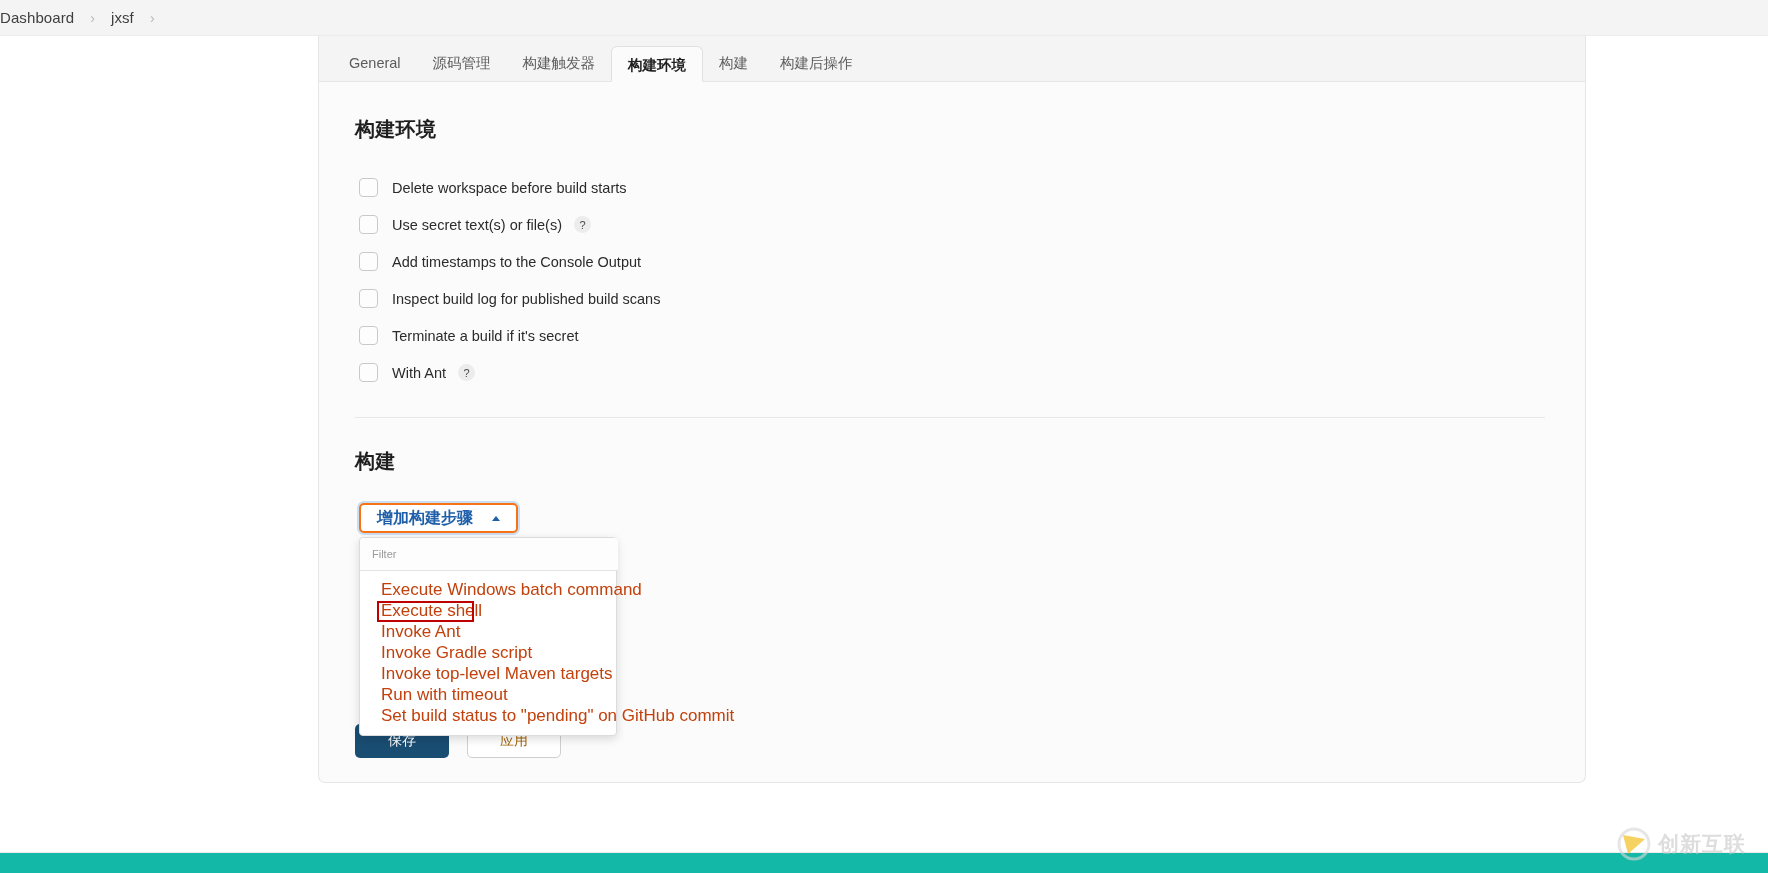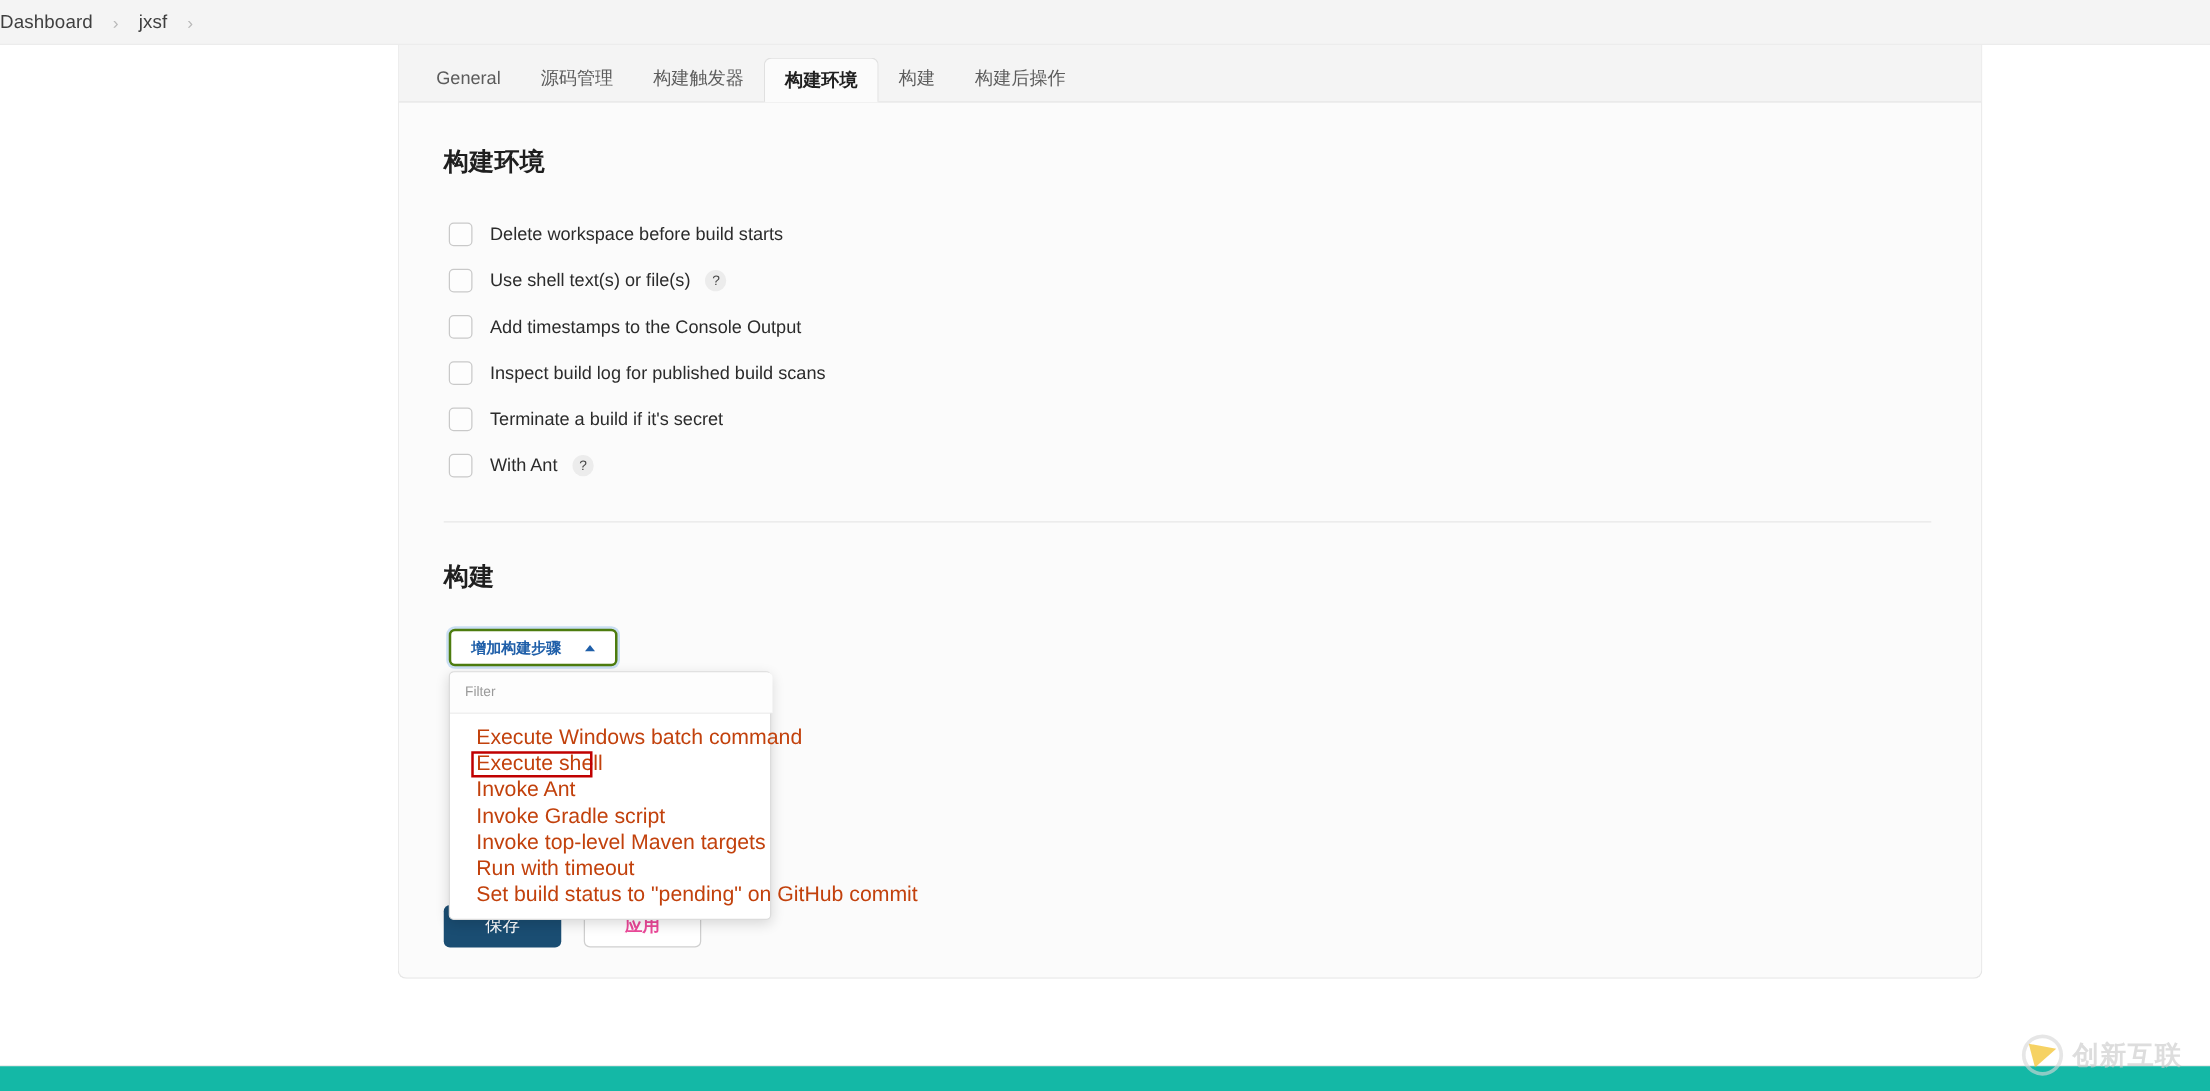--- a/index.html
+++ b/index.html
@@ -154,24 +154,24 @@
     margin-left: 4px;
     width: 258px;
   }
   .add-step-btn {
     display: inline-flex;
     align-items: center;
     gap: 19px;
     height: 30px;
     padding: 0 16px;
     background: #ffffff;
-    border: 2px solid #4d7c0f;
+    border: 2px solid #f97316;
     border-radius: 5px;
     color: #1f5fa9;
-    font-size: 12px;
+    font-size: 16px;
     font-weight: bold;
     cursor: pointer;
     box-shadow: 0 0 0 2px rgba(110,168,227,.35);
   }
   .caret-up {
     width: 0; height: 0;
     border-left: 4.5px solid transparent;
     border-right: 4.5px solid transparent;
     border-bottom: 5px solid #1f5fa9;
     display: inline-block;
@@ -240,25 +240,24 @@
     color: #ffffff;
     font-size: 14px;
     font-family: "Liberation Sans", sans-serif;
     cursor: pointer;
   }
   .btn-apply {
     width: 94px; height: 34px;
     background: #ffffff;
     border: 1px solid #cfcfcf;
     border-radius: 5px;
-    color: #ec4899;
+    color: #a16207;
     font-size: 14px;
     font-family: "Liberation Sans", sans-serif;
     cursor: pointer;
-    font-weight: bold;
   }
 
   
   .footer {
     position: absolute;
     left: 0; top: 852px;
     width: 1768px; height: 56px;
     background: #14b8a6;
     border-top: 1px solid #ececec;
   }
@@ -323,21 +322,21 @@
 
       <div class="checkbox-list">
 
         <div class="cb-row">
           <span class="cb-box"></span>
           <span class="cb-label">Delete workspace before build starts</span>
         </div>
 
         <div class="cb-row">
           <span class="cb-box"></span>
-          <span class="cb-label">Use shell text(s) or file(s)</span>
+          <span class="cb-label">Use secret text(s) or file(s)</span>
           <span class="help-badge">?</span>
         </div>
 
         <div class="cb-row">
           <span class="cb-box"></span>
           <span class="cb-label">Add timestamps to the Console Output</span>
         </div>
 
         <div class="cb-row">
           <span class="cb-box"></span>

